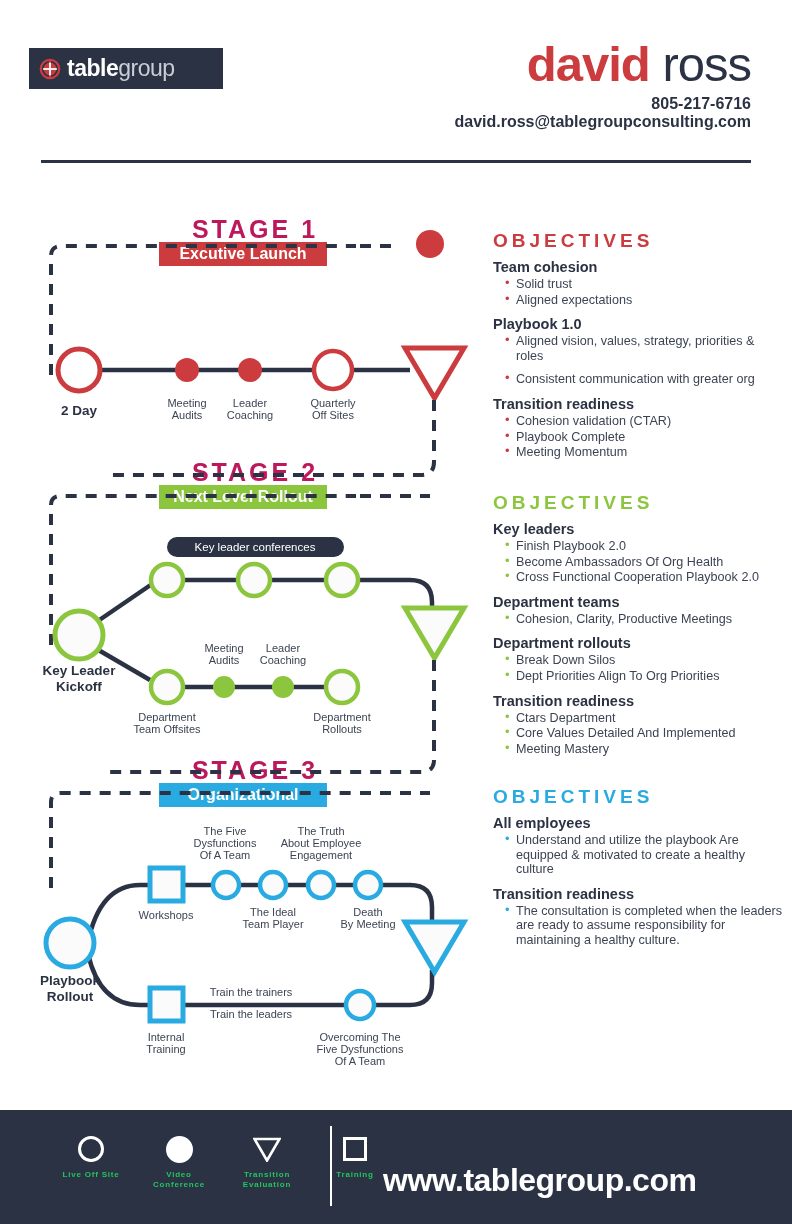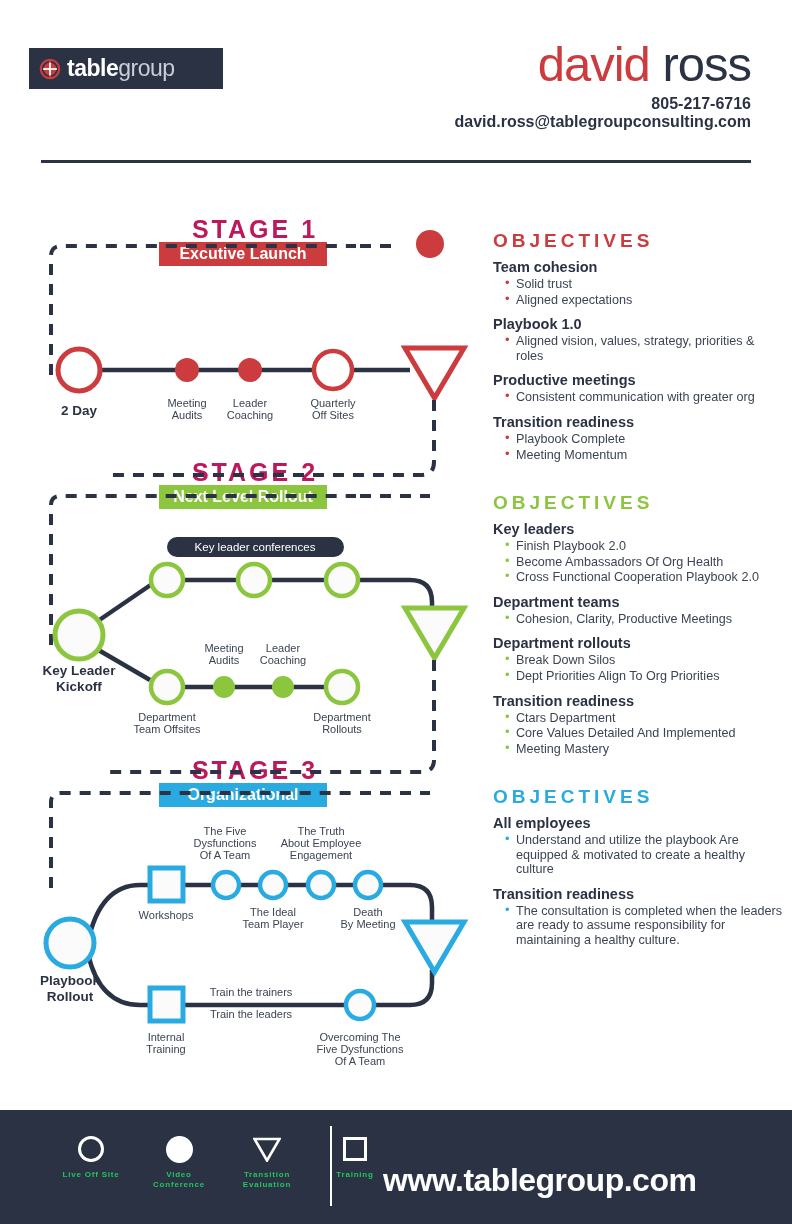--- a/index.html
+++ b/index.html
@@ -17,21 +17,21 @@
   }
   .logo-mark{width:22px;height:22px;position:relative;flex:0 0 auto;margin-right:6px;}
   .logo-word{font-size:23px;font-weight:700;letter-spacing:-0.5px;color:#ffffff;line-height:1;}
   .logo-word .lt{color:#ffffff;font-weight:700;}
   .logo-word .gp{color:#c9ced8;font-weight:400;}
 
   .name-line{
     position:absolute;right:41px;top:38px;text-align:right;
     font-size:49px;line-height:52px;letter-spacing:-1px;white-space:nowrap;
   }
-  .name-first{font-weight:400;color:#cc3b3e;}
+  .name-first{font-weight:700;color:#cc3b3e;}
   .name-last{font-weight:400;color:#2b3243;}
   .phone{position:absolute;right:41px;top:95px;font-size:16px;font-weight:700;color:#2b3243;text-align:right;}
   .email{position:absolute;right:41px;top:113px;font-size:16px;font-weight:700;color:#2b3243;text-align:right;}
   .rule{position:absolute;left:41px;top:160px;width:710px;height:3px;background:#2b3243;}
 
   
   .stage-title{position:absolute;font-size:25px;font-weight:700;letter-spacing:3px;color:#be185d;text-align:center;width:260px;}
   .stage-band{position:absolute;height:24px;line-height:24px;text-align:center;color:#fff;font-size:16px;font-weight:700;width:168px;margin-left:8px;}
   .band-red{background:#cc3b3e;}
   .band-green{background:#8cc63f;}
@@ -233,28 +233,28 @@
         <li>Aligned expectations</li>
       </ul>
     </div>
     <div class="obj-group">
       <div class="obj-h">Playbook 1.0</div>
       <ul class="obj-ul bul-red">
         <li>Aligned vision, values, strategy, priorities &amp; roles</li>
       </ul>
     </div>
     <div class="obj-group">
-      <div class="obj-h">Productive meetings</div>
       <ul class="obj-ul bul-red">
         <li>Consistent communication with greater org</li>
       </ul>
     </div>
     <div class="obj-group">
       <div class="obj-h">Transition readiness</div>
       <ul class="obj-ul bul-red">
+        <li>Cohesion validation (CTAR)</li>
         <li>Playbook Complete</li>
         <li>Meeting Momentum</li>
       </ul>
     </div>
   </div>
 
   <div class="obj" style="top:492px;">
     <div class="obj-title t-green">OBJECTIVES</div>
     <div class="obj-group">
       <div class="obj-h">Key leaders</div>

